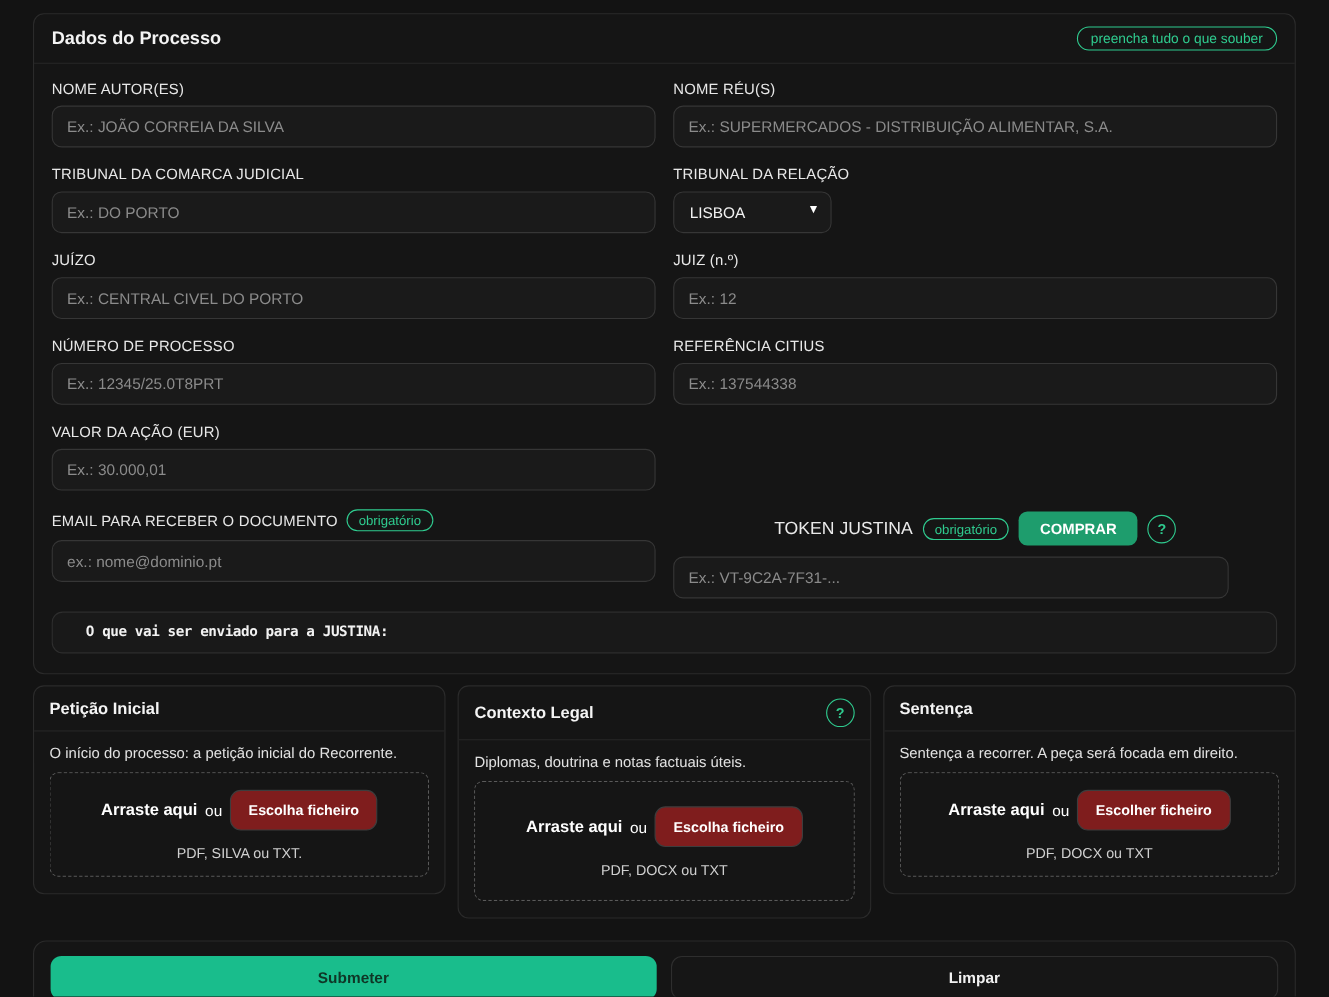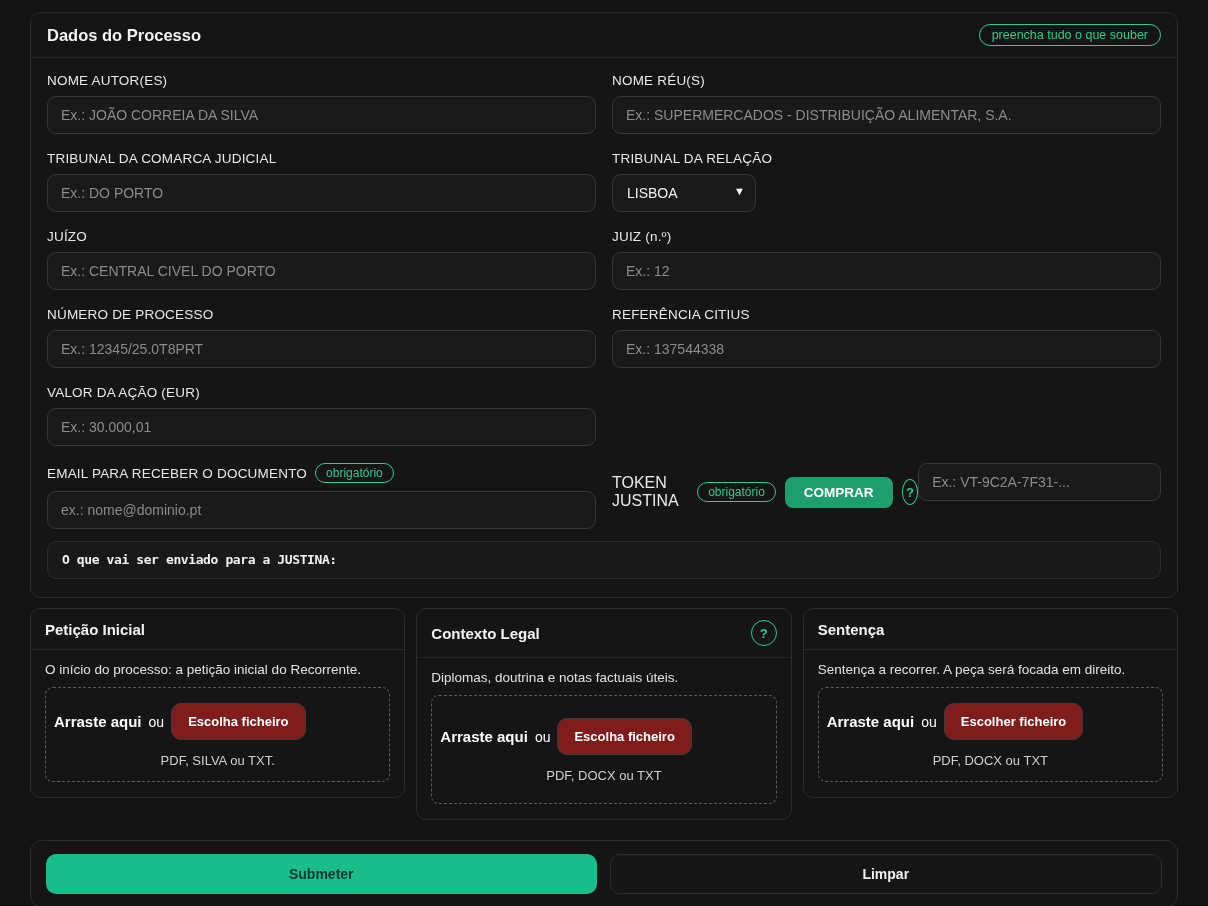--- a/index.html
+++ b/index.html
@@ -38,38 +38,38 @@
   input.txt{background:var(--input-bg);border:1px solid var(--input-border);border-radius:9px;height:38px;padding:0 13px;color:#ddd;font-size:14px;width:100%;outline:none}
   input.txt::placeholder{color:#8b8b8b}
   .w-208{width:208px}.w-371{width:371px}.w-76{width:76px}.w-178{width:178px}
   .w-135{width:135px}.w-238{width:238px}.w-120{width:120px}.w-327{width:327px}
   .w-505{max-width:505px}
 
   .select-wrap{position:relative;width:144px}
   select{appearance:none;-webkit-appearance:none;width:100%;height:38px;background:var(--input-bg);border:1px solid var(--input-border);border-radius:9px;color:#f2f2f2;padding:0 30px 0 14px;font-size:14px;outline:none}
   .chev{position:absolute;right:11px;top:11px;color:#fff;pointer-events:none;font-size:11px}
 
-  .token-col{display:flex;flex-direction:row}
+  .token-col{display:flex;flex-direction:column}
   .token-head{display:flex;align-items:center;justify-content:center;gap:9px;margin:2px 0 10px}
   .buy-btn{background:var(--green-dark);color:#fff;font-weight:bold;border:none;border-radius:8px;padding:8px 19px;font-size:13.5px;font-family:inherit;cursor:pointer}
   .help-btn{width:26px;height:26px;border-radius:50%;border:1.5px solid var(--green);color:var(--green);background:transparent;font-weight:bold;font-size:13px;font-family:inherit;cursor:pointer;line-height:1}
 
-  .info-box{border:1px solid #2e2e2e;background:#191919;border-radius:10px;padding:10px 14px 11px;margin:6px 0 14px}
+  .info-box{border:1px solid #2e2e2e;background:#191919;border-radius:10px;padding:10px 30px 11px;margin:6px 0 14px}
   .info-title{font-family:"DejaVu Sans Mono", monospace;font-weight:bold;font-size:13px;color:#f2f2f2;letter-spacing:-.4px}
   .info-body{font-family:"DejaVu Sans Mono", monospace;font-size:12.5px;color:#e2e2e2;margin-top:5px;letter-spacing:-.2px}
 
   
   .cards{display:grid;grid-template-columns:repeat(3,1fr);gap:11px;margin-top:10px;align-items:start}
   .card{background:var(--panel);border:1px solid var(--border);border-radius:10px}
   .card-header{padding:11px 14px;border-bottom:1px solid var(--border-soft);display:flex;justify-content:space-between;align-items:center;min-height:41px}
   .card-title{font-weight:bold;font-size:15px;color:#f4f4f4}
   .card-body{padding:12px 14px 15px}
   .card-desc{color:#e2e2e2;font-size:13.5px;margin-bottom:10px;white-space:nowrap}
   .dropzone{border:1px dashed #5a5a5a;border-radius:8px;padding:15px 8px 13px;text-align:center}
-  .drop-line{color:#fff;display:flex;align-items:center;gap:7px}
+  .drop-line{color:#fff;display:flex;align-items:center;justify-content:center;gap:7px}
   .drag{font-weight:bold;font-size:15px}
   .or{font-size:14px}
   .file-btn{background:#7f1d1d;border:1px solid #3d3d3d;border-radius:10px;color:#fff;font-weight:bold;padding:10px 16px;font-size:13px;font-family:inherit;cursor:pointer;white-space:nowrap}
   .drop-hint{color:#cfcfcf;font-size:13px;margin-top:13px}
 
   
   .actions{border:1px solid var(--border);border-radius:12px;padding:13px 15px;display:flex;gap:13px;margin-top:20px;background:var(--panel)}
   .submit-btn{flex:1;background:var(--green-bright);border:none;border-radius:10px;height:40px;font-weight:bold;color:#0f3626;font-size:14px;font-family:inherit;cursor:pointer}
   .clear-btn{flex:1;background:#161616;border:1px solid #2e2e2e;border-radius:10px;height:40px;color:#f0f0f0;font-weight:600;font-size:14px;font-family:inherit;cursor:pointer}
 </style>

